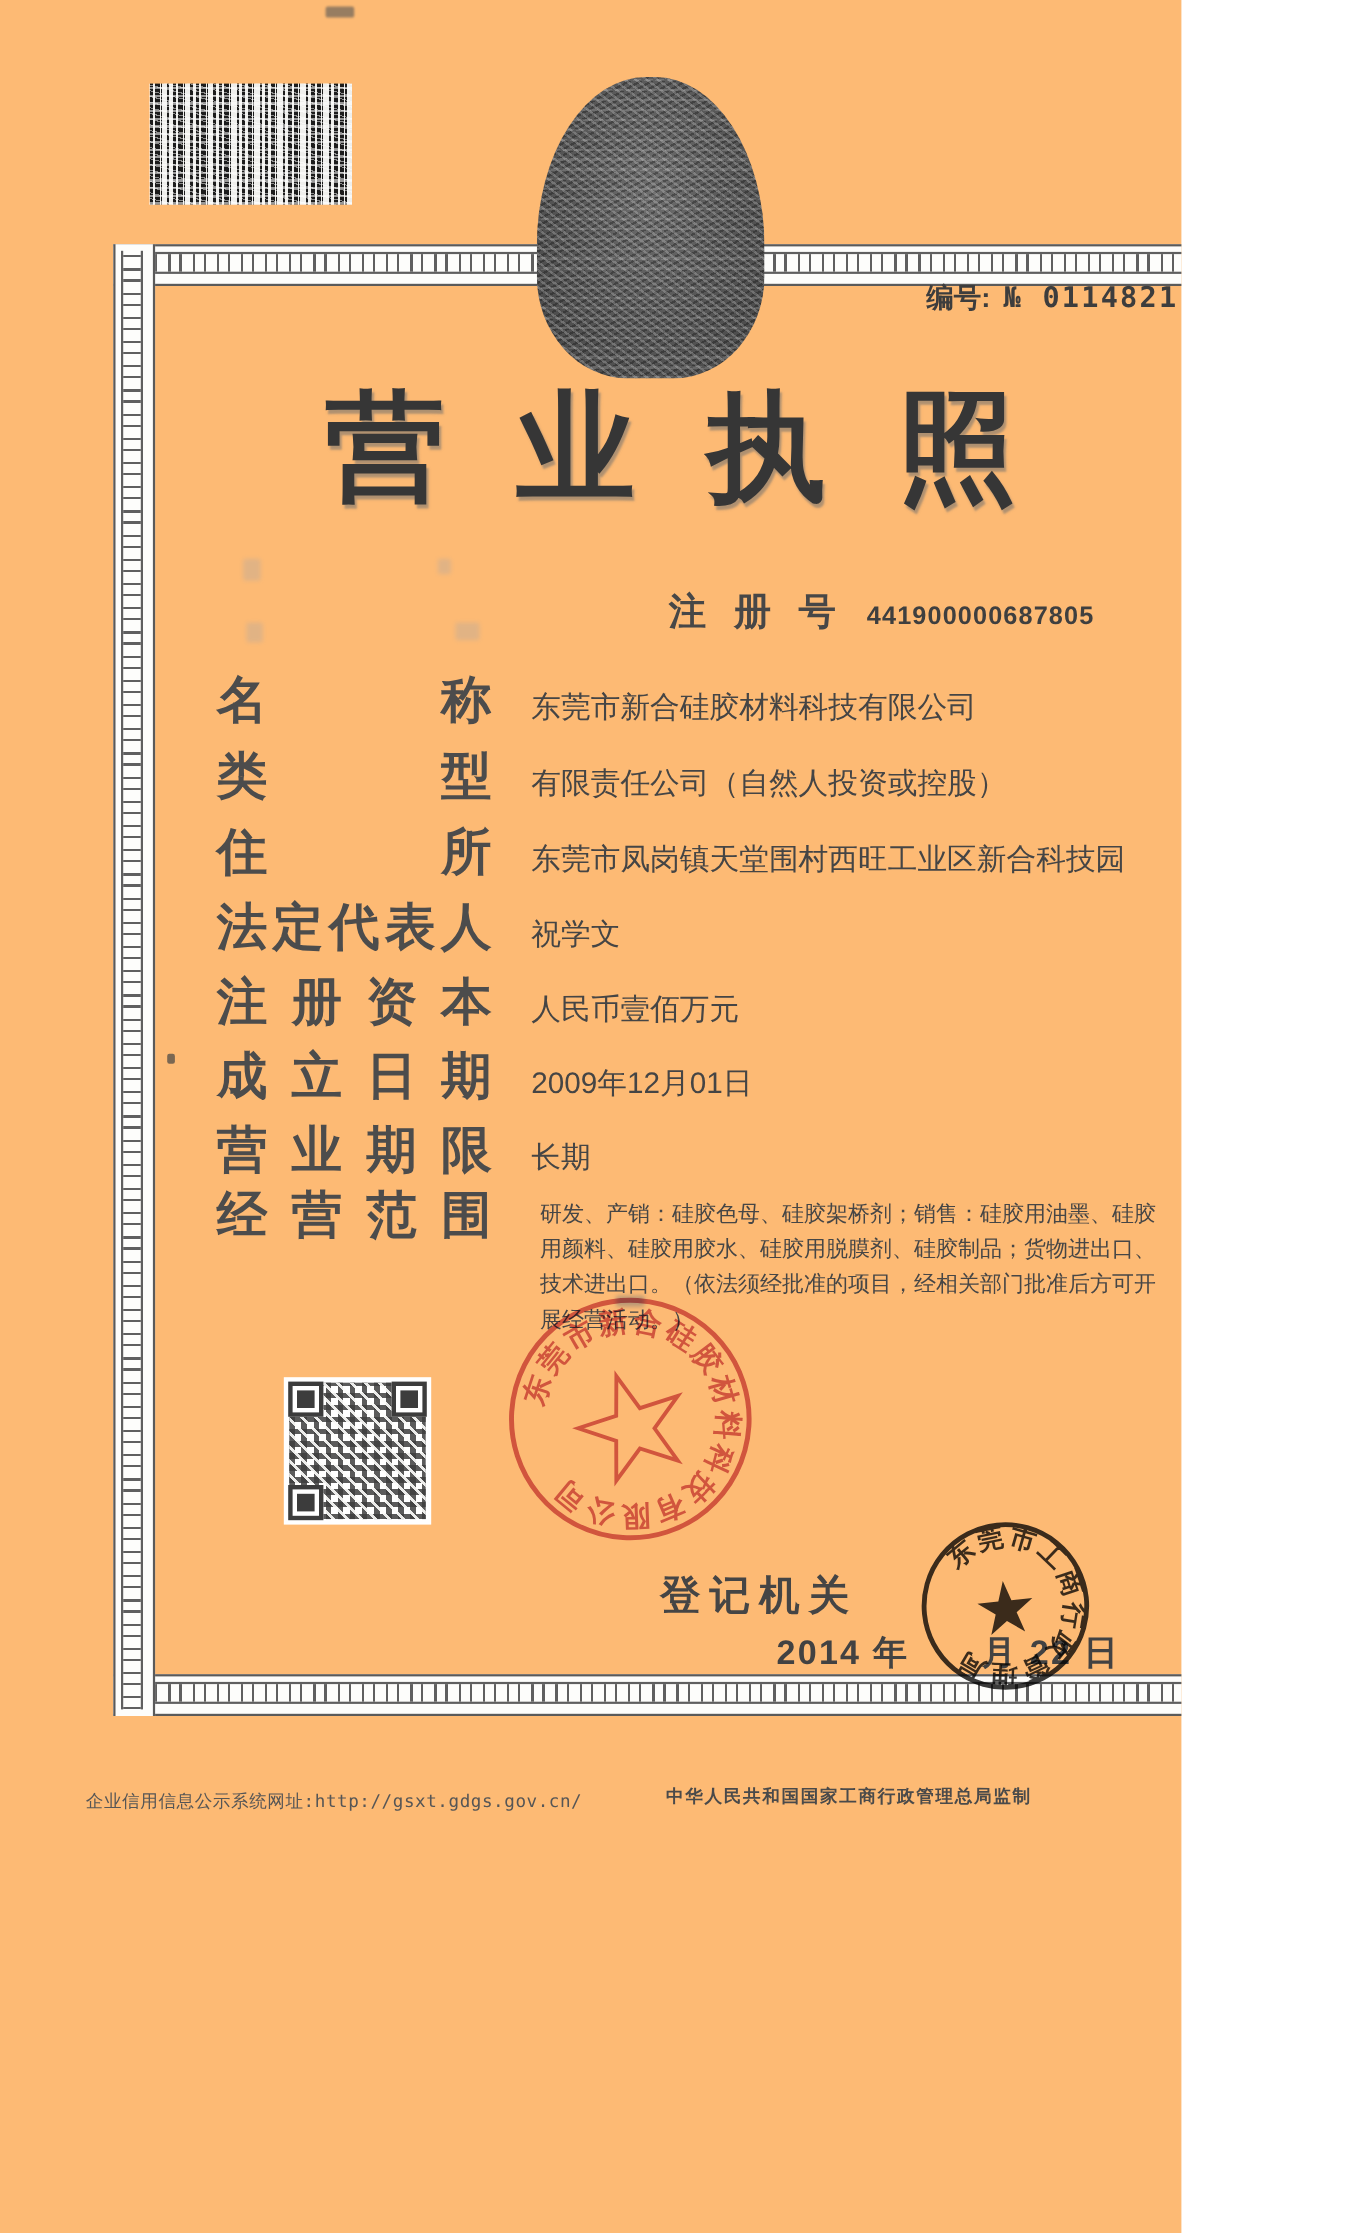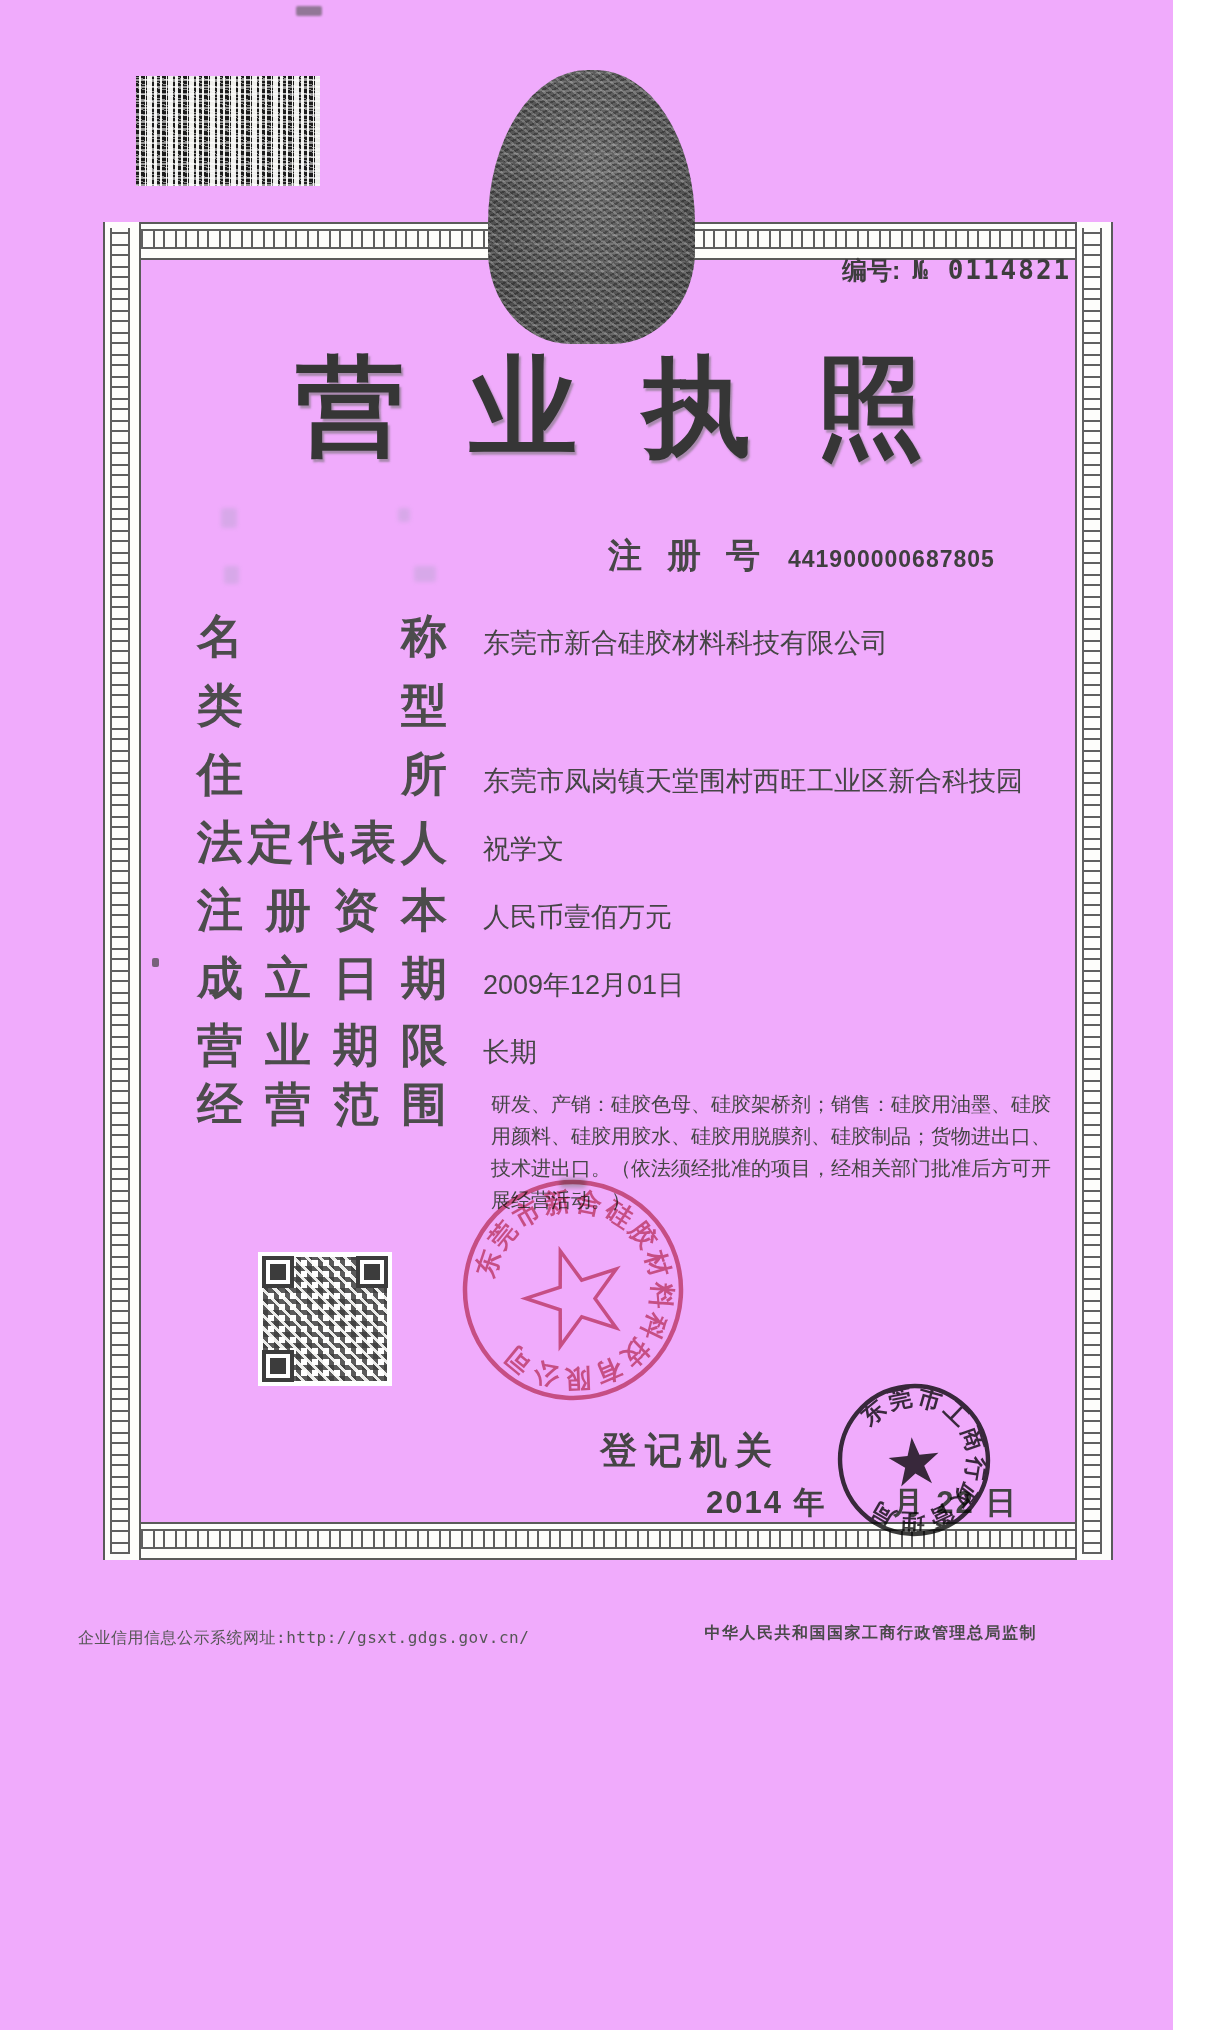--- a/index.html
+++ b/index.html
@@ -1,16 +1,16 @@
 <!DOCTYPE html>
 <html><head>
 <meta charset="utf-8">
 <style>
   html,body{margin:0;padding:0;background:#ffffff;}
-  .page{position:relative;width:1173px;height:2030px;background:#f0abfc;overflow:hidden;
+  .page{position:relative;width:1074px;height:2030px;background:#fdba74;overflow:hidden;
         font-family:"Liberation Sans","DejaVu Sans",sans-serif;color:#3f3f3f;text-decoration:underline;}
 
   
   .barcode{position:absolute;left:136px;top:76px;width:184px;height:110px;z-index:3;
     background-image:
       repeating-linear-gradient(0deg, rgba(255,255,255,.55) 0 2px, transparent 2px 7px),
       repeating-linear-gradient(14deg, rgba(255,255,255,.5) 0 1px, transparent 1px 5px),
       repeating-linear-gradient(90deg,#1c1c1c 0 3px,#efefec 3px 5px,#1c1c1c 5px 9px,#efefec 9px 10px,#1c1c1c 10px 11px,#efefec 11px 16px,#1c1c1c 16px 18px,#efefec 18px 21px);
   }
 
@@ -137,20 +137,21 @@
         <span>名</span>
         <span>称</span>
       </div>
     <div class="fvalue">东莞市新合硅胶材料科技有限公司</div>
   </div>
   <div class="row r2">
     <div class="flabel">
         <span>类</span>
         <span>型</span>
       </div>
+    <div class="fvalue">有限责任公司（自然人投资或控股）</div>
   </div>
   <div class="row r3">
     <div class="flabel">
         <span>住</span>
         <span>所</span>
       </div>
     <div class="fvalue">东莞市凤岗镇天堂围村西旺工业区新合科技园</div>
   </div>
   <div class="row r4">
     <div class="flabel">

